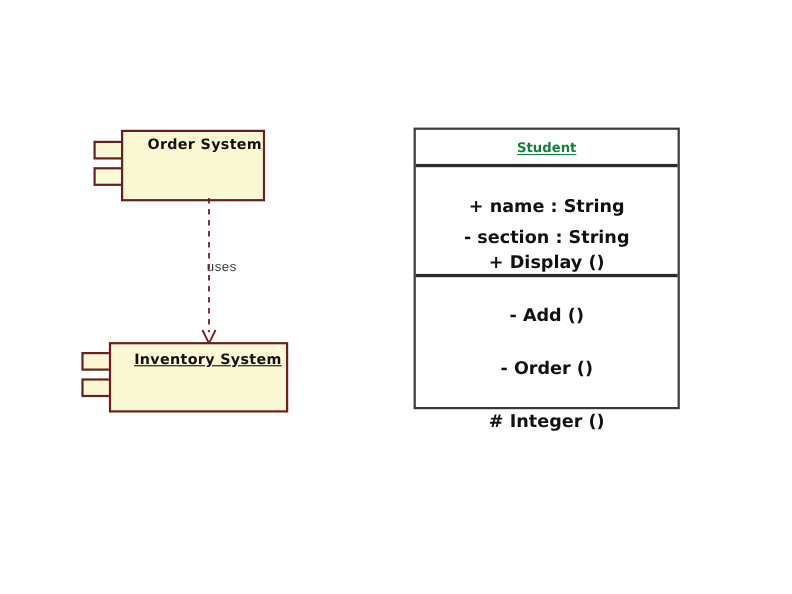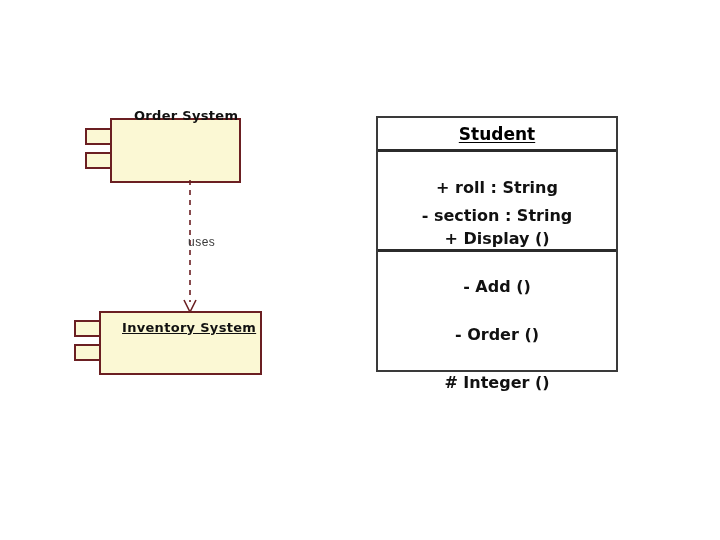--- a/index.html
+++ b/index.html
@@ -46,21 +46,21 @@
     background: #fbf8d4;
     border: 2px solid #6b1f22;
     box-sizing: border-box;
   }
 
   
   #order-system .component-body {
     left: 110px; top: 118px; width: 131px; height: 65px;
   }
   #order-system .component-label {
-    left: 134px; top: 108px;
+    left: 134px; top: 124px;
   }
   #order-system .tab-top {
     left: 85px; top: 128px; width: 41px; height: 17px;
   }
   #order-system .tab-bottom {
     left: 85px; top: 152px; width: 41px; height: 17px;
   }
 
   
   #inventory-system .component-body {
@@ -112,22 +112,22 @@
     align-items: center;
     justify-content: center;
   }
   #class-header {
     height: 34px;
     border-bottom: 3px solid #2b2b2b;
   }
   #class-name {
     font-family: "DejaVu Sans", sans-serif;
     font-weight: bold;
-    font-size: 17px;
-    color: #000000;
+    font-size: 12px;
+    color: #15803d;
     text-decoration: underline;
     text-underline-offset: 2px;
   }
   #class-attributes {
     height: 100px;
     border-bottom: 3px solid #2b2b2b;
     padding-top: 2px;
   }
   #class-operations {
     height: 116px;
@@ -167,21 +167,21 @@
     <div class="component-tab tab-bottom"></div>
     <div class="component-body"></div>
     <div class="component-label">Inventory System</div>
   </div>
 
   <div id="student-class">
     <div class="class-compartment" id="class-header">
       <span id="class-name">Student</span>
     </div>
     <div class="class-compartment" id="class-attributes">
-      <span class="class-member">+ roll : String</span>
+      <span class="class-member">+ name : String</span>
       <span class="class-member">- section : String</span>
     </div>
     <div class="class-compartment" id="class-operations">
       <span class="class-member">+ Display ()</span>
       <span class="class-member">- Add ()</span>
       <span class="class-member">- Order ()</span>
       <span class="class-member"># Integer ()</span>
     </div>
   </div>
 

